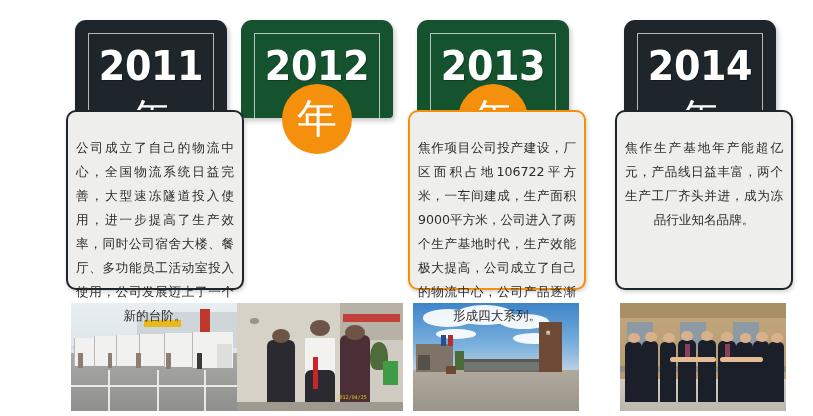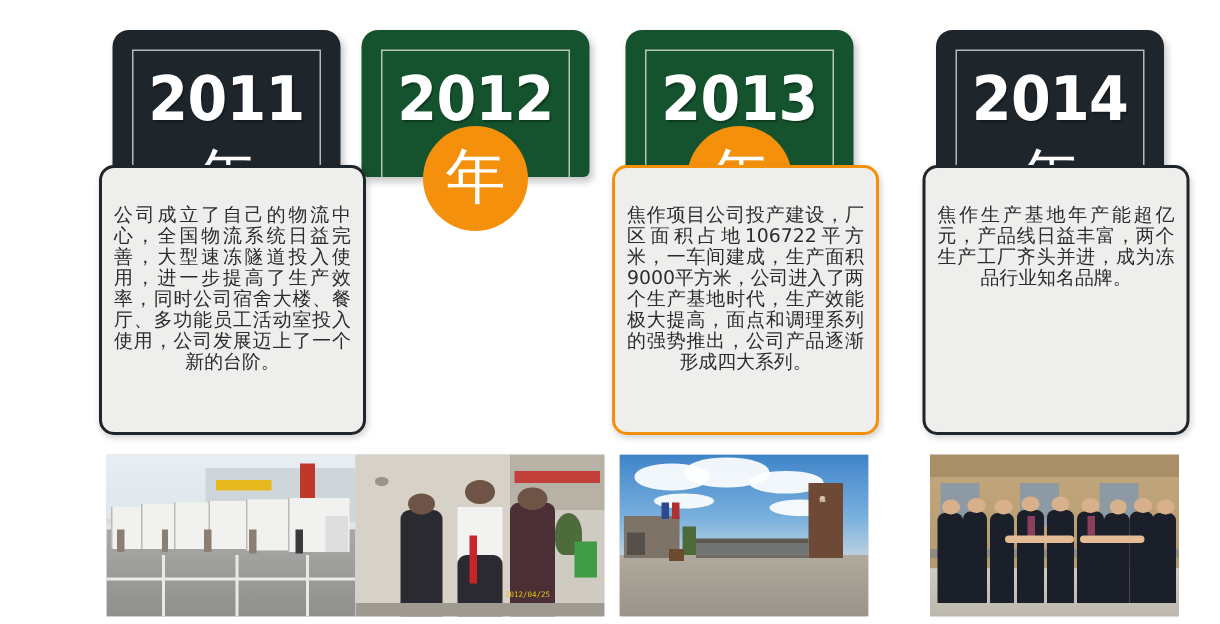--- a/index.html
+++ b/index.html
@@ -113,21 +113,21 @@
   .card.dark { border: 2px solid #1e252b; }
   .card.orange { border: 2px solid #f5900c; }
 
   .card-body {
     position: absolute;
     left: 8px;
     right: 8px;
     top: 24px;
     font-family: "DejaVu Sans", "Liberation Sans", sans-serif;
     font-size: 12.6px;
-    line-height: 14px;
+    line-height: 24px;
     color: #2b2b2b;
     text-align: justify;
     text-align-last: center;
     letter-spacing: 0px;
     word-break: break-all;
   }
 
   
   .photo {
     position: absolute;
@@ -253,21 +253,21 @@
 
   <div class="col col-2">
     <div class="plaque orange">
       <div class="plaque-frame"></div>
       <div class="year-num">2013</div>
     </div>
     <div class="badge orange">
       <div class="badge-char">年</div>
     </div>
     <div class="card orange">
-      <div class="card-body">焦作项目公司投产建设，厂区面积占地106722平方米，一车间建成，生产面积9000平方米，公司进入了两个生产基地时代，生产效能极大提高，面点和调理系列的强势推出，公司产品逐渐形成四大系列。</div>
+      <div class="card-body">焦作项目公司投产建设，厂区面积占地106722平方米，一车间建成，生产面积9000平方米，公司进入了两个生产基地时代，生产效能极大提高，公司成立了自己的物流中心，公司产品逐渐形成四大系列。</div>
     </div>
     <div class="photo p3">
       <div class="sky"></div>
         <div class="ground"></div>
       <div class="bx cloud" style="left:6%;top:6%;width:30%;height:16%;"></div>
       <div class="bx cloud" style="left:26%;top:2%;width:34%;height:18%;"></div>
       <div class="bx cloud" style="left:52%;top:10%;width:30%;height:14%;"></div>
       <div class="bx cloud" style="left:14%;top:24%;width:24%;height:9%;"></div>
       <div class="bx cloud" style="left:60%;top:28%;width:26%;height:10%;"></div>
       <div class="bx guard" style="left:2%;top:38%;width:22%;height:26%;"></div>

